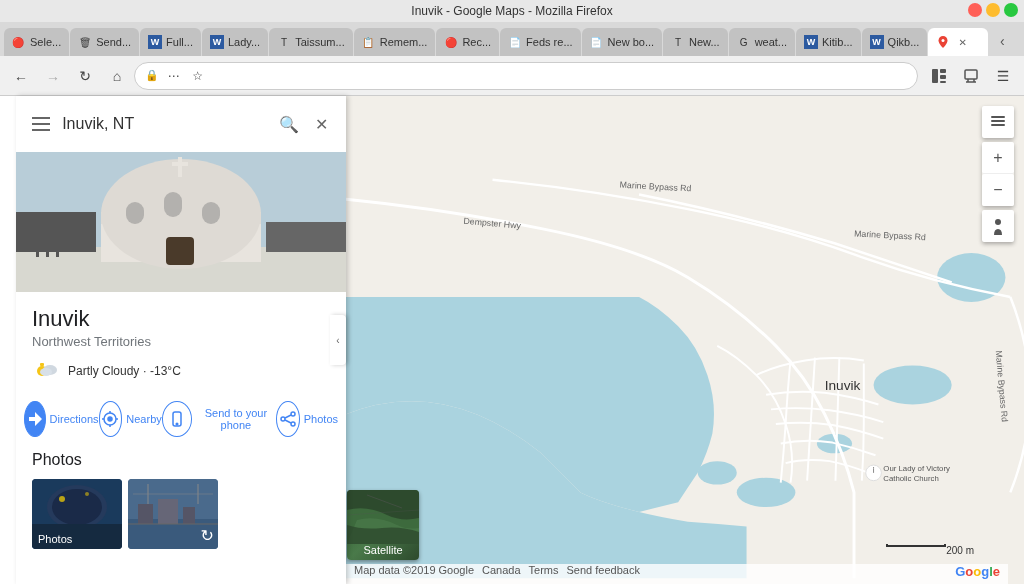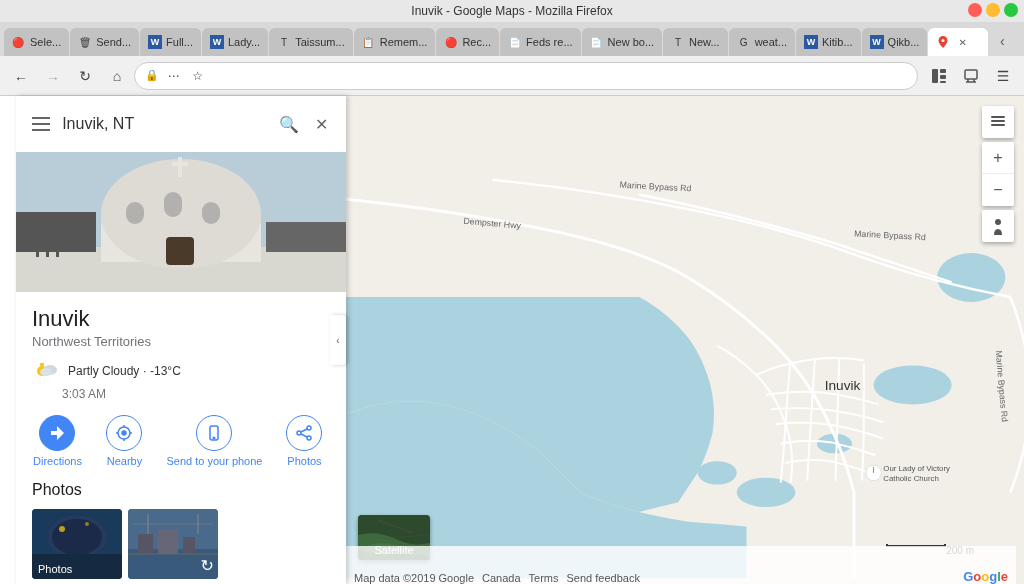--- a/index.html
+++ b/index.html
@@ -223,21 +223,21 @@
 
     
     #action-buttons {
       padding: 14px 8px;
       display: flex;
       justify-content: space-around;
       flex-shrink: 0;
     }
     .action-btn {
       display: flex;
-      flex-direction: column;
+      flex-direction: row;
       align-items: center;
       gap: 4px;
       border: none;
       background: transparent;
       cursor: pointer;
       min-width: 50px;
     }
     .action-icon {
       width: 36px; height: 36px;
       border-radius: 50%;
@@ -352,22 +352,22 @@
     .map-ctrl-group .map-ctrl-btn {
       box-shadow: none;
       border-bottom: 1px solid #eee;
     }
     .map-ctrl-group .map-ctrl-btn:last-child { border-bottom: none; }
 
     
     #satellite-thumb {
       position: absolute;
       bottom: 24px;
-      left: 12px;
-      width: 72px; height: 45px;
+      left: 1px;
+      width: 72px; height: 70px;
       border-radius: 4px;
       overflow: hidden;
       cursor: pointer;
       box-shadow: 0 2px 4px rgba(0,0,0,0.4);
     }
     .satellite-bg {
       width: 100%; height: 100%;
       background: linear-gradient(135deg, #2d4a2d 0%, #3d6a3d 30%, #4a7a4a 50%, #2d4a2d 100%);
     }
     .satellite-label {
@@ -377,25 +377,25 @@
       transform: translateX(-50%);
       color: #fff;
       font-size: 11px;
       font-weight: 500;
     }
 
     
     #map-footer {
       position: absolute;
       bottom: 0;
-      left: 0; right: 8px;
-      height: 38px;
+      left: 0; right: 16px;
+      height: 20px;
       background: rgba(255,255,255,0.8);
       display: flex;
-      align-items: flex-end;
+      align-items: flex-start;
       padding: 0 8px;
       font-size: 11px;
       color: #555;
       gap: 8px;
     }
 
     
     #scale-bar {
       position: absolute;
       bottom: 28px;
@@ -581,21 +581,20 @@
         <span class="weather-icon">
           <svg width="28" height="22" viewBox="0 0 28 22">
             <circle cx="10" cy="14" r="5" fill="#f5c518"></circle>
             <rect x="8" y="6" width="4" height="3" rx="1" fill="#f5c518"></rect>
             <ellipse cx="18" cy="13" rx="7" ry="5" fill="#d0d8e0"></ellipse>
             <ellipse cx="14" cy="15" rx="6" ry="4" fill="#d8e0e8"></ellipse>
           </svg>
         </span>
         <span class="weather-text">Partly Cloudy · -13°C</span>
       </div>
-      <div class="weather-time">3:03 AM</div>
     </div>
 
     <div id="action-buttons">
       <button class="action-btn">
         <div class="action-icon filled">
           <svg width="18" height="18" viewBox="0 0 18 18" fill="#fff">
             <path d="M9 2 L16 9 L9 16 L9 11 L3 11 L3 7 L9 7 Z"></path>
           </svg>
         </div>
         <span class="action-label">Directions</span>

